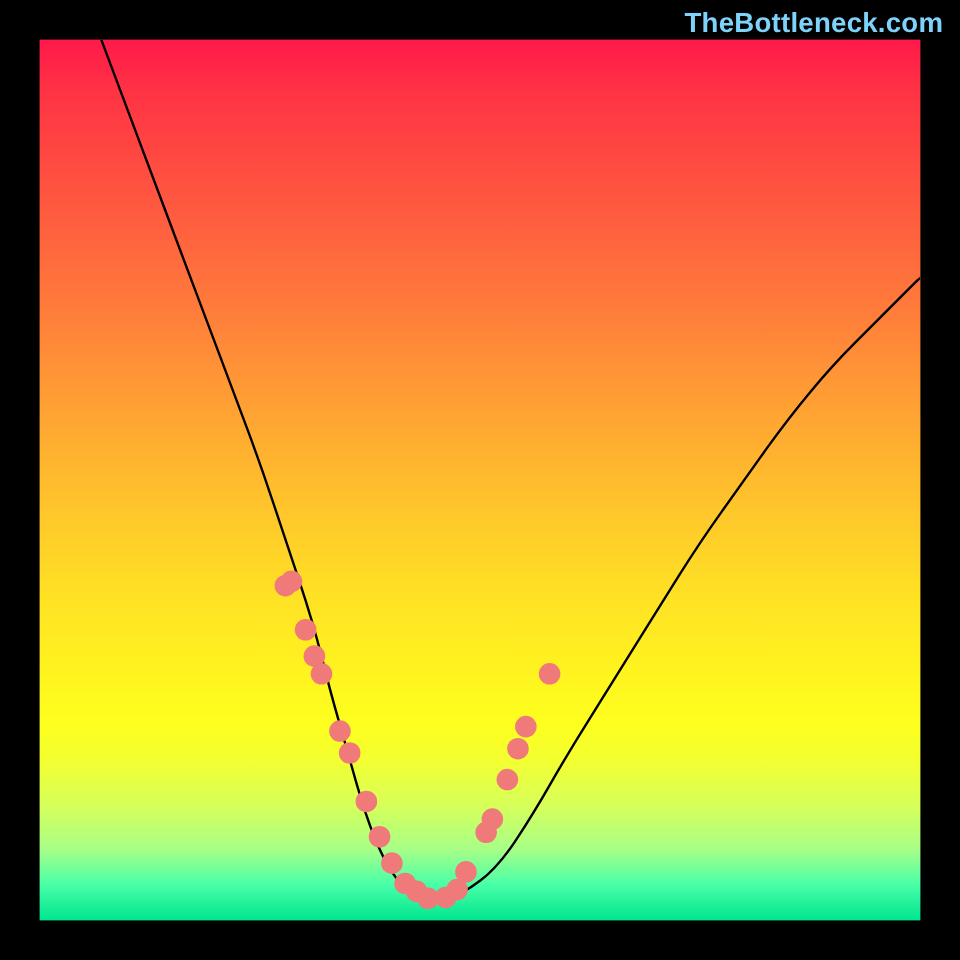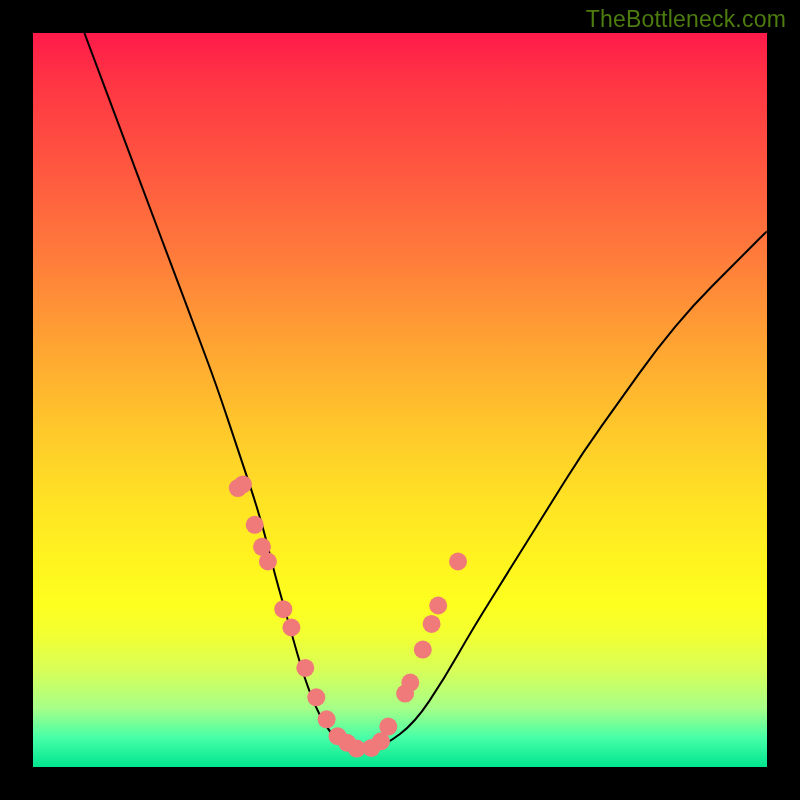--- a/index.html
+++ b/index.html
@@ -31,23 +31,23 @@
       #d6ff5a 87%,
       #a6ff88 92%,
       #47ffa8 96%,
       #00e58e 100%
     );
   }
   .watermark {
     position: absolute;
     top: 6px;
     right: 14px;
-    color: #4d7c0f;
+    color: #7dd3fc;
     font-size: 23px;
-    font-weight: 400;
+    font-weight: 700;
     letter-spacing: 0.2px;
     z-index: 20;
     margin-left: 16px;
   }
   svg.plot {
     position: absolute;
     left: 0;
     top: 0;
     width: 734px;
     height: 734px;

